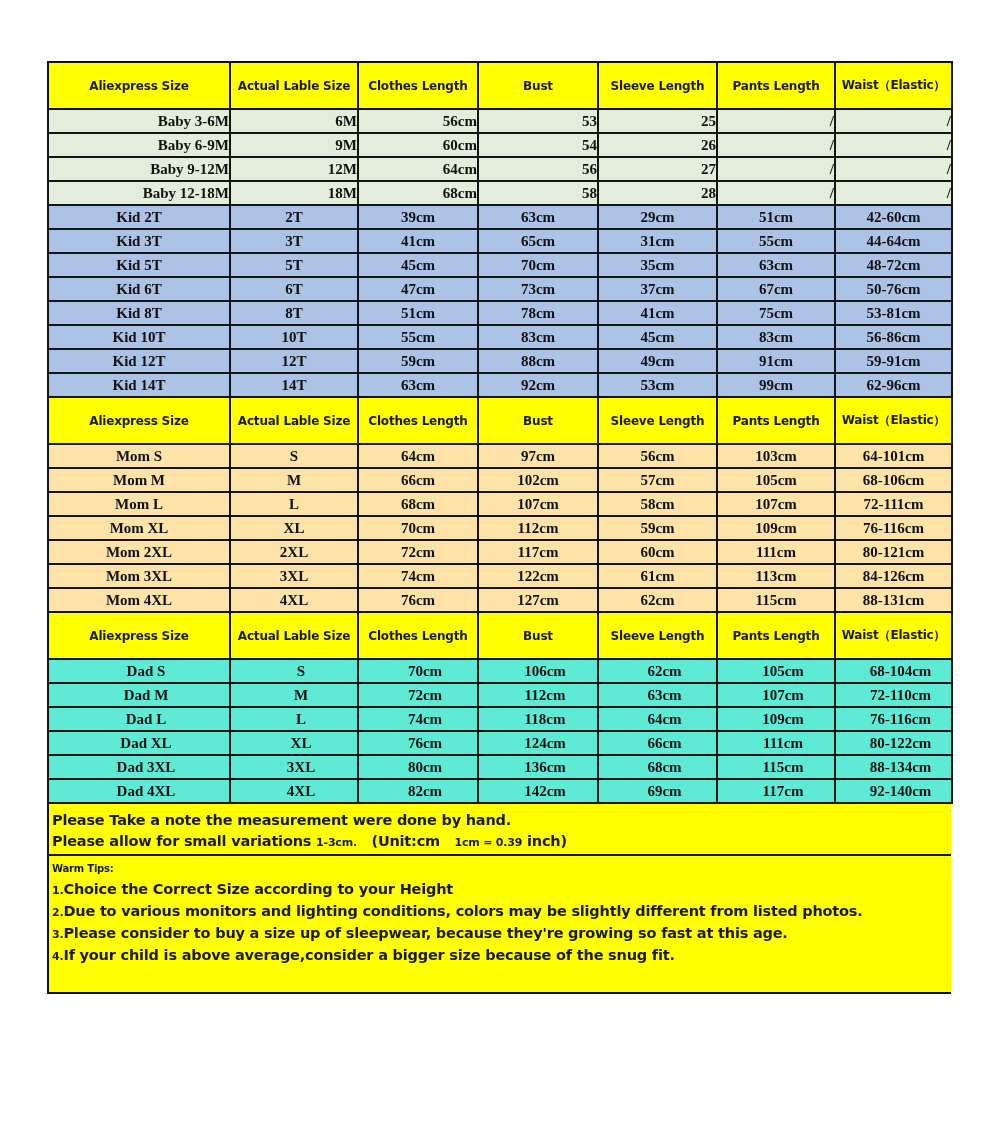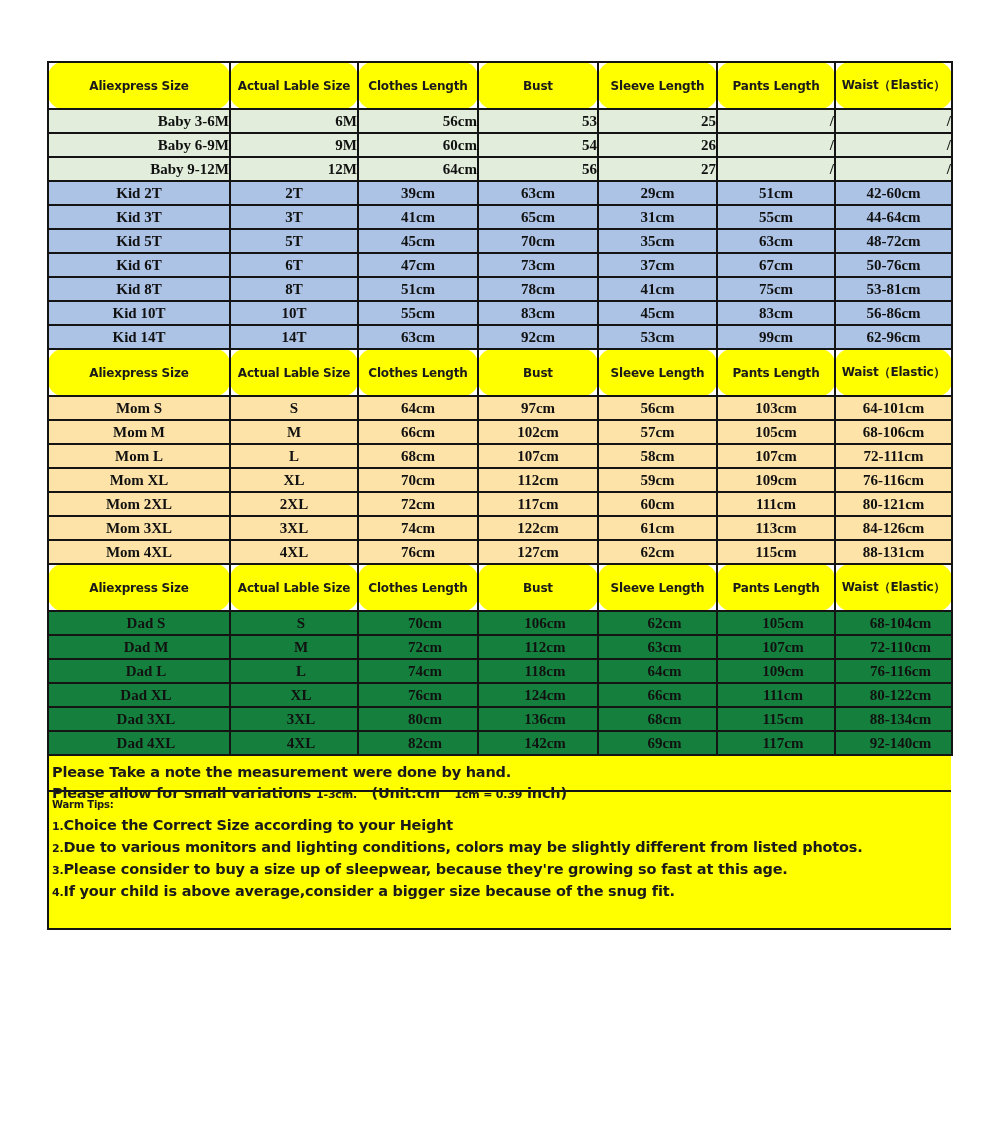--- a/index.html
+++ b/index.html
@@ -11,40 +11,40 @@
     border-collapse: collapse; width: 904px; table-layout: fixed;
   }
   table.size-table td {
     border: 2px solid #141414;
     text-align: center; vertical-align: middle;
     padding: 0; overflow: hidden; white-space: nowrap;
   }
   tr.hdr td {
     background: #ffff00; height: 45px;
     font-family: "DejaVu Sans", sans-serif; font-weight: bold;
-    font-size: 12px; color: #1a1a1a; letter-spacing: -0.2px; border-radius: 15px;
+    font-size: 12px; color: #1a1a1a; letter-spacing: -0.2px;
   }
   tr.row td {
     height: 22px;
     font-family: "Liberation Serif", serif; font-weight: bold;
     font-size: 15px; color: #111;
   }
   tr.baby td { background: #e2eedb; text-align: right; }
   tr.kid td  { background: #adc3e6; }
   tr.mom td  { background: #fde3a8; }
-  tr.dad td  { background: #15803d; padding-left: 14px; }
+  tr.dad td  { background: #5eead4; padding-left: 14px; }
 
   .notes {
     background: #ffff00; width: 902px;
     border-left: 2px solid #141414;
     font-family: "DejaVu Sans", sans-serif; font-weight: bold;
     color: #1a1a1a;
   }
   .notes-a {
-    height: 36px; border-bottom: 2px solid #141414;
+    height: 52px; border-bottom: 2px solid #141414;
     padding: 6px 12px 0 3px; box-sizing: border-box;
     font-size: 14.5px; line-height: 21px;
   }
   .notes-a .small { font-size: 11px; }
   .notes-b {
     height: 138px; border-bottom: 2px solid #141414;
     padding: 2px 0 0 3px; box-sizing: border-box;
     font-size: 14.5px; line-height: 21px;
   }
   .notes-b .tips-title { font-size: 10px; }
@@ -95,20 +95,29 @@
         </tr>
         <tr class="row baby">
           <td>Baby 9-12M</td>
           <td>12M</td>
           <td>64cm</td>
           <td>56</td>
           <td>27</td>
           <td>/</td>
           <td>/</td>
         </tr>
+        <tr class="row baby">
+          <td>Baby 12-18M</td>
+          <td>18M</td>
+          <td>68cm</td>
+          <td>58</td>
+          <td>28</td>
+          <td>/</td>
+          <td>/</td>
+        </tr>
         <tr class="row kid">
           <td>Kid 2T</td>
           <td>2T</td>
           <td>39cm</td>
           <td>63cm</td>
           <td>29cm</td>
           <td>51cm</td>
           <td>42-60cm</td>
         </tr>
         <tr class="row kid">
@@ -148,20 +157,29 @@
           <td>53-81cm</td>
         </tr>
         <tr class="row kid">
           <td>Kid 10T</td>
           <td>10T</td>
           <td>55cm</td>
           <td>83cm</td>
           <td>45cm</td>
           <td>83cm</td>
           <td>56-86cm</td>
+        </tr>
+        <tr class="row kid">
+          <td>Kid 12T</td>
+          <td>12T</td>
+          <td>59cm</td>
+          <td>88cm</td>
+          <td>49cm</td>
+          <td>91cm</td>
+          <td>59-91cm</td>
         </tr>
         <tr class="row kid">
           <td>Kid 14T</td>
           <td>14T</td>
           <td>63cm</td>
           <td>92cm</td>
           <td>53cm</td>
           <td>99cm</td>
           <td>62-96cm</td>
         </tr>

